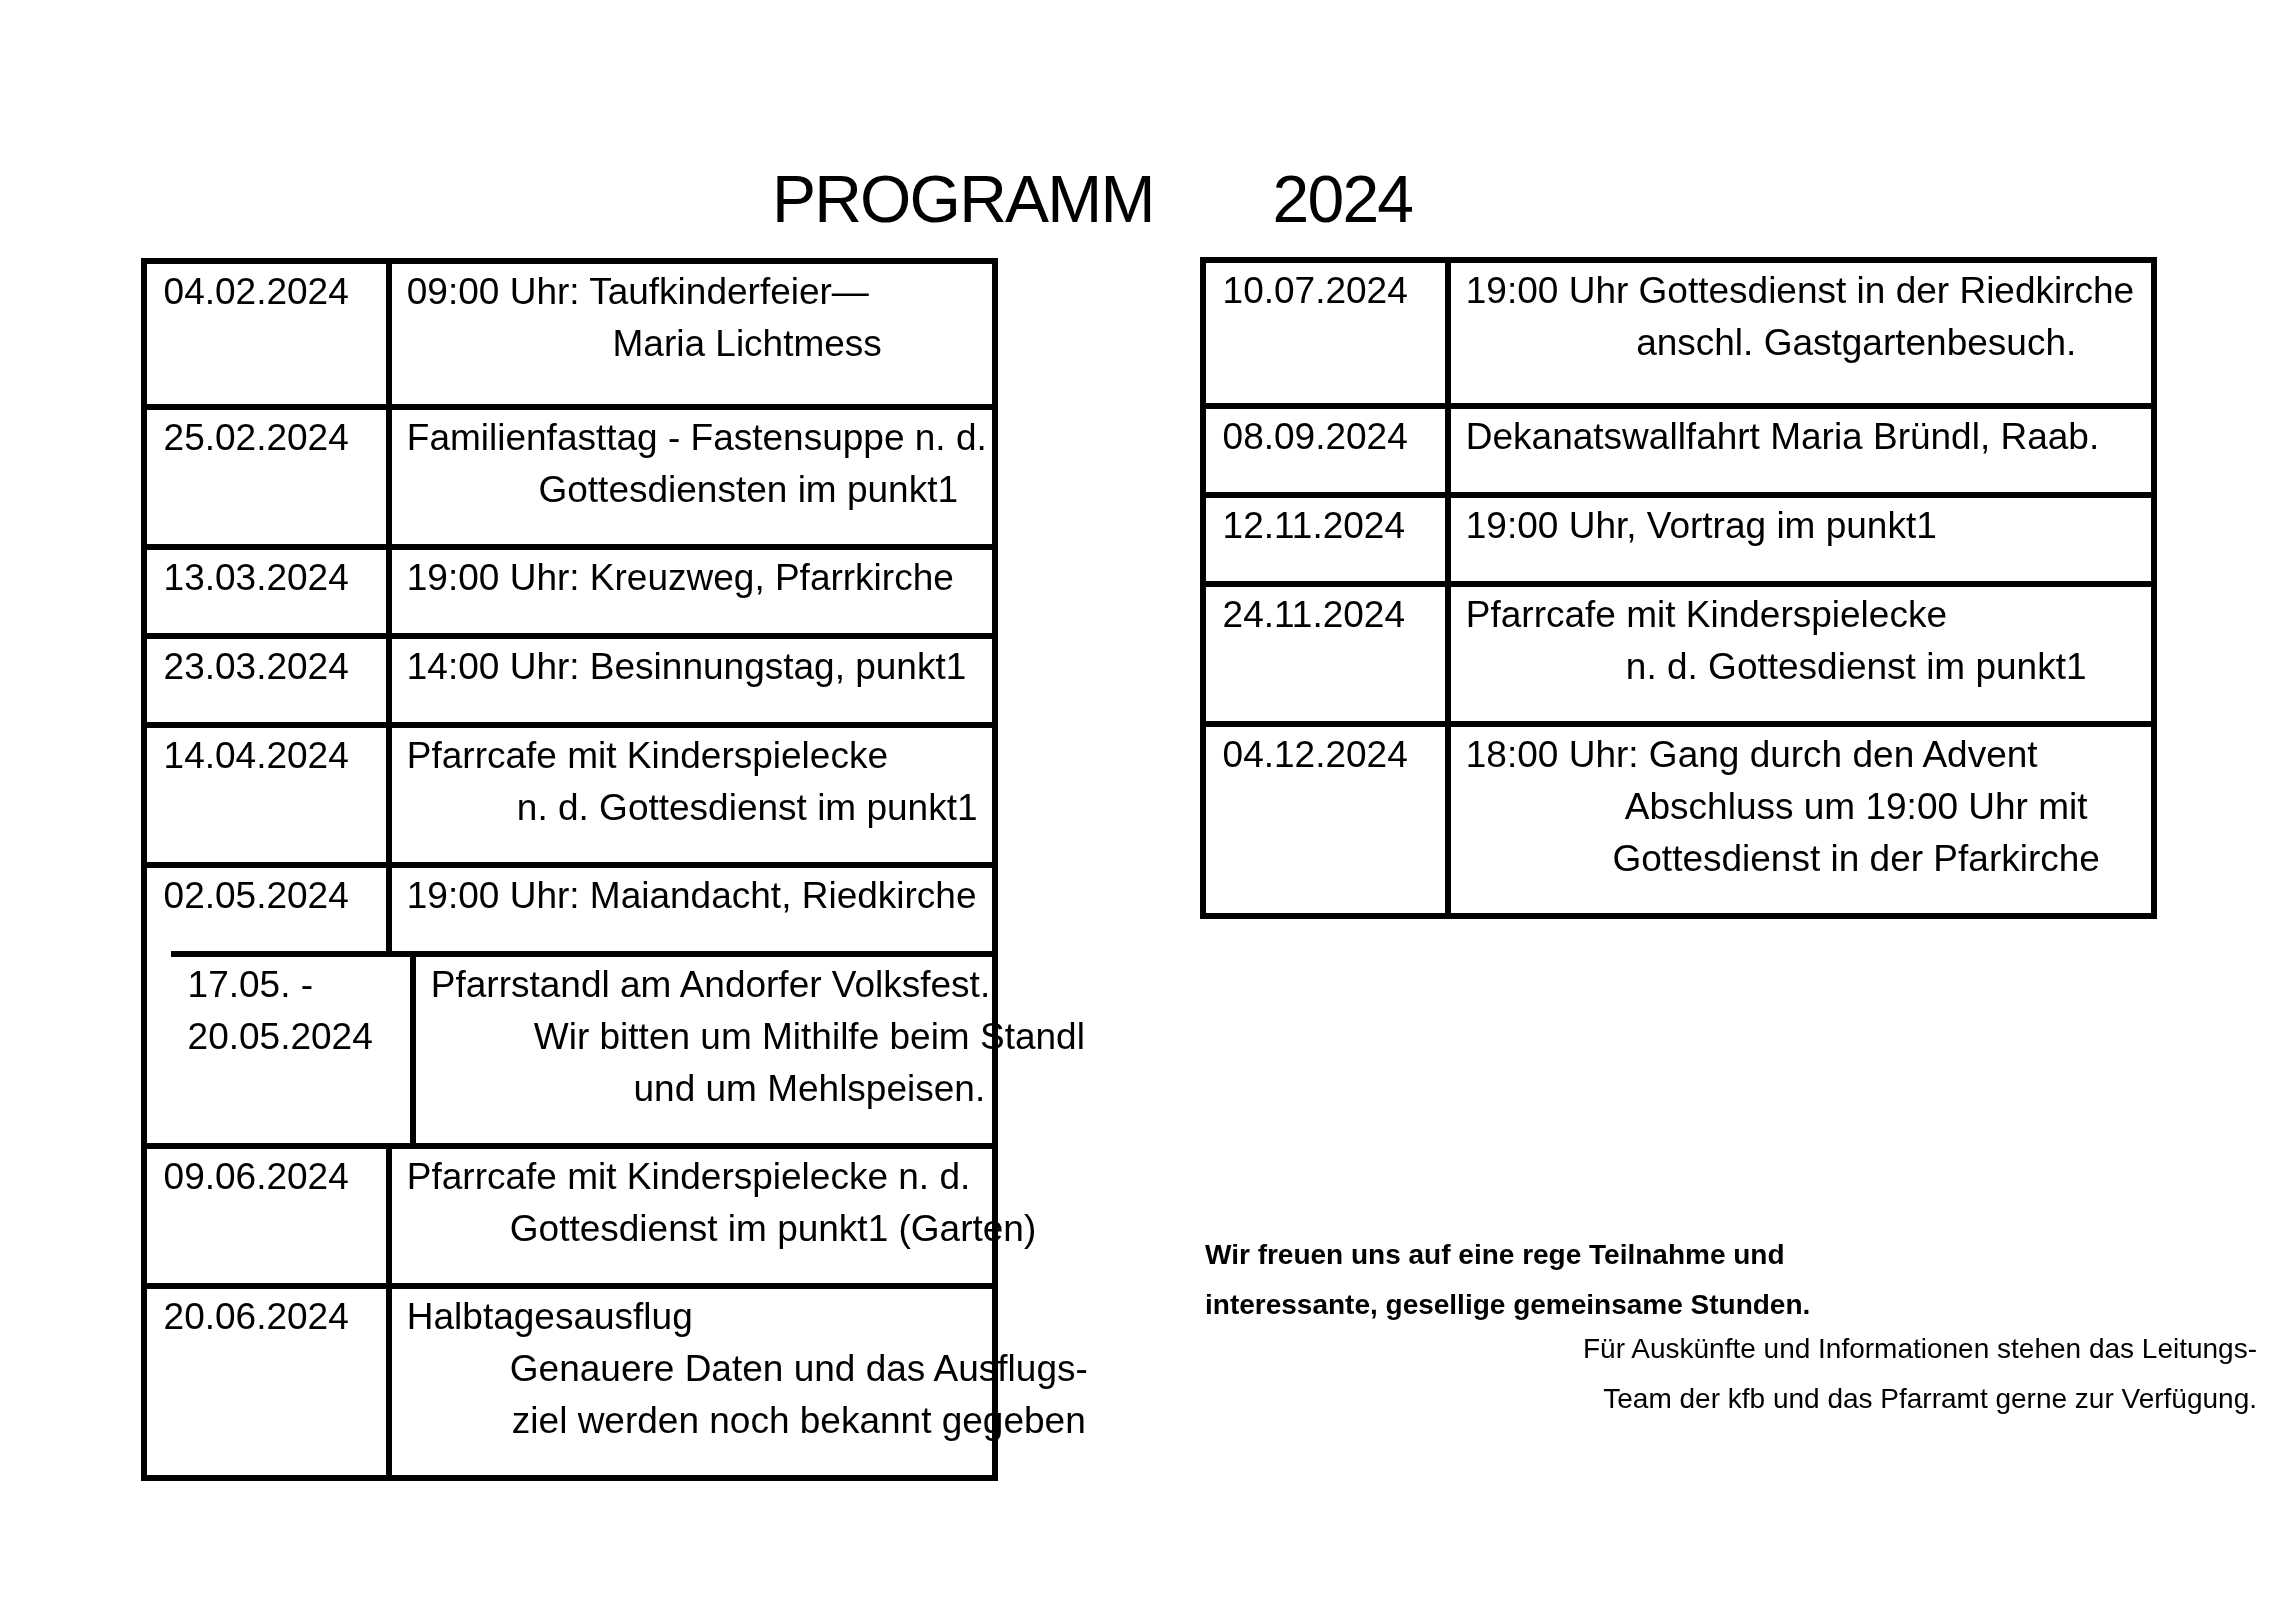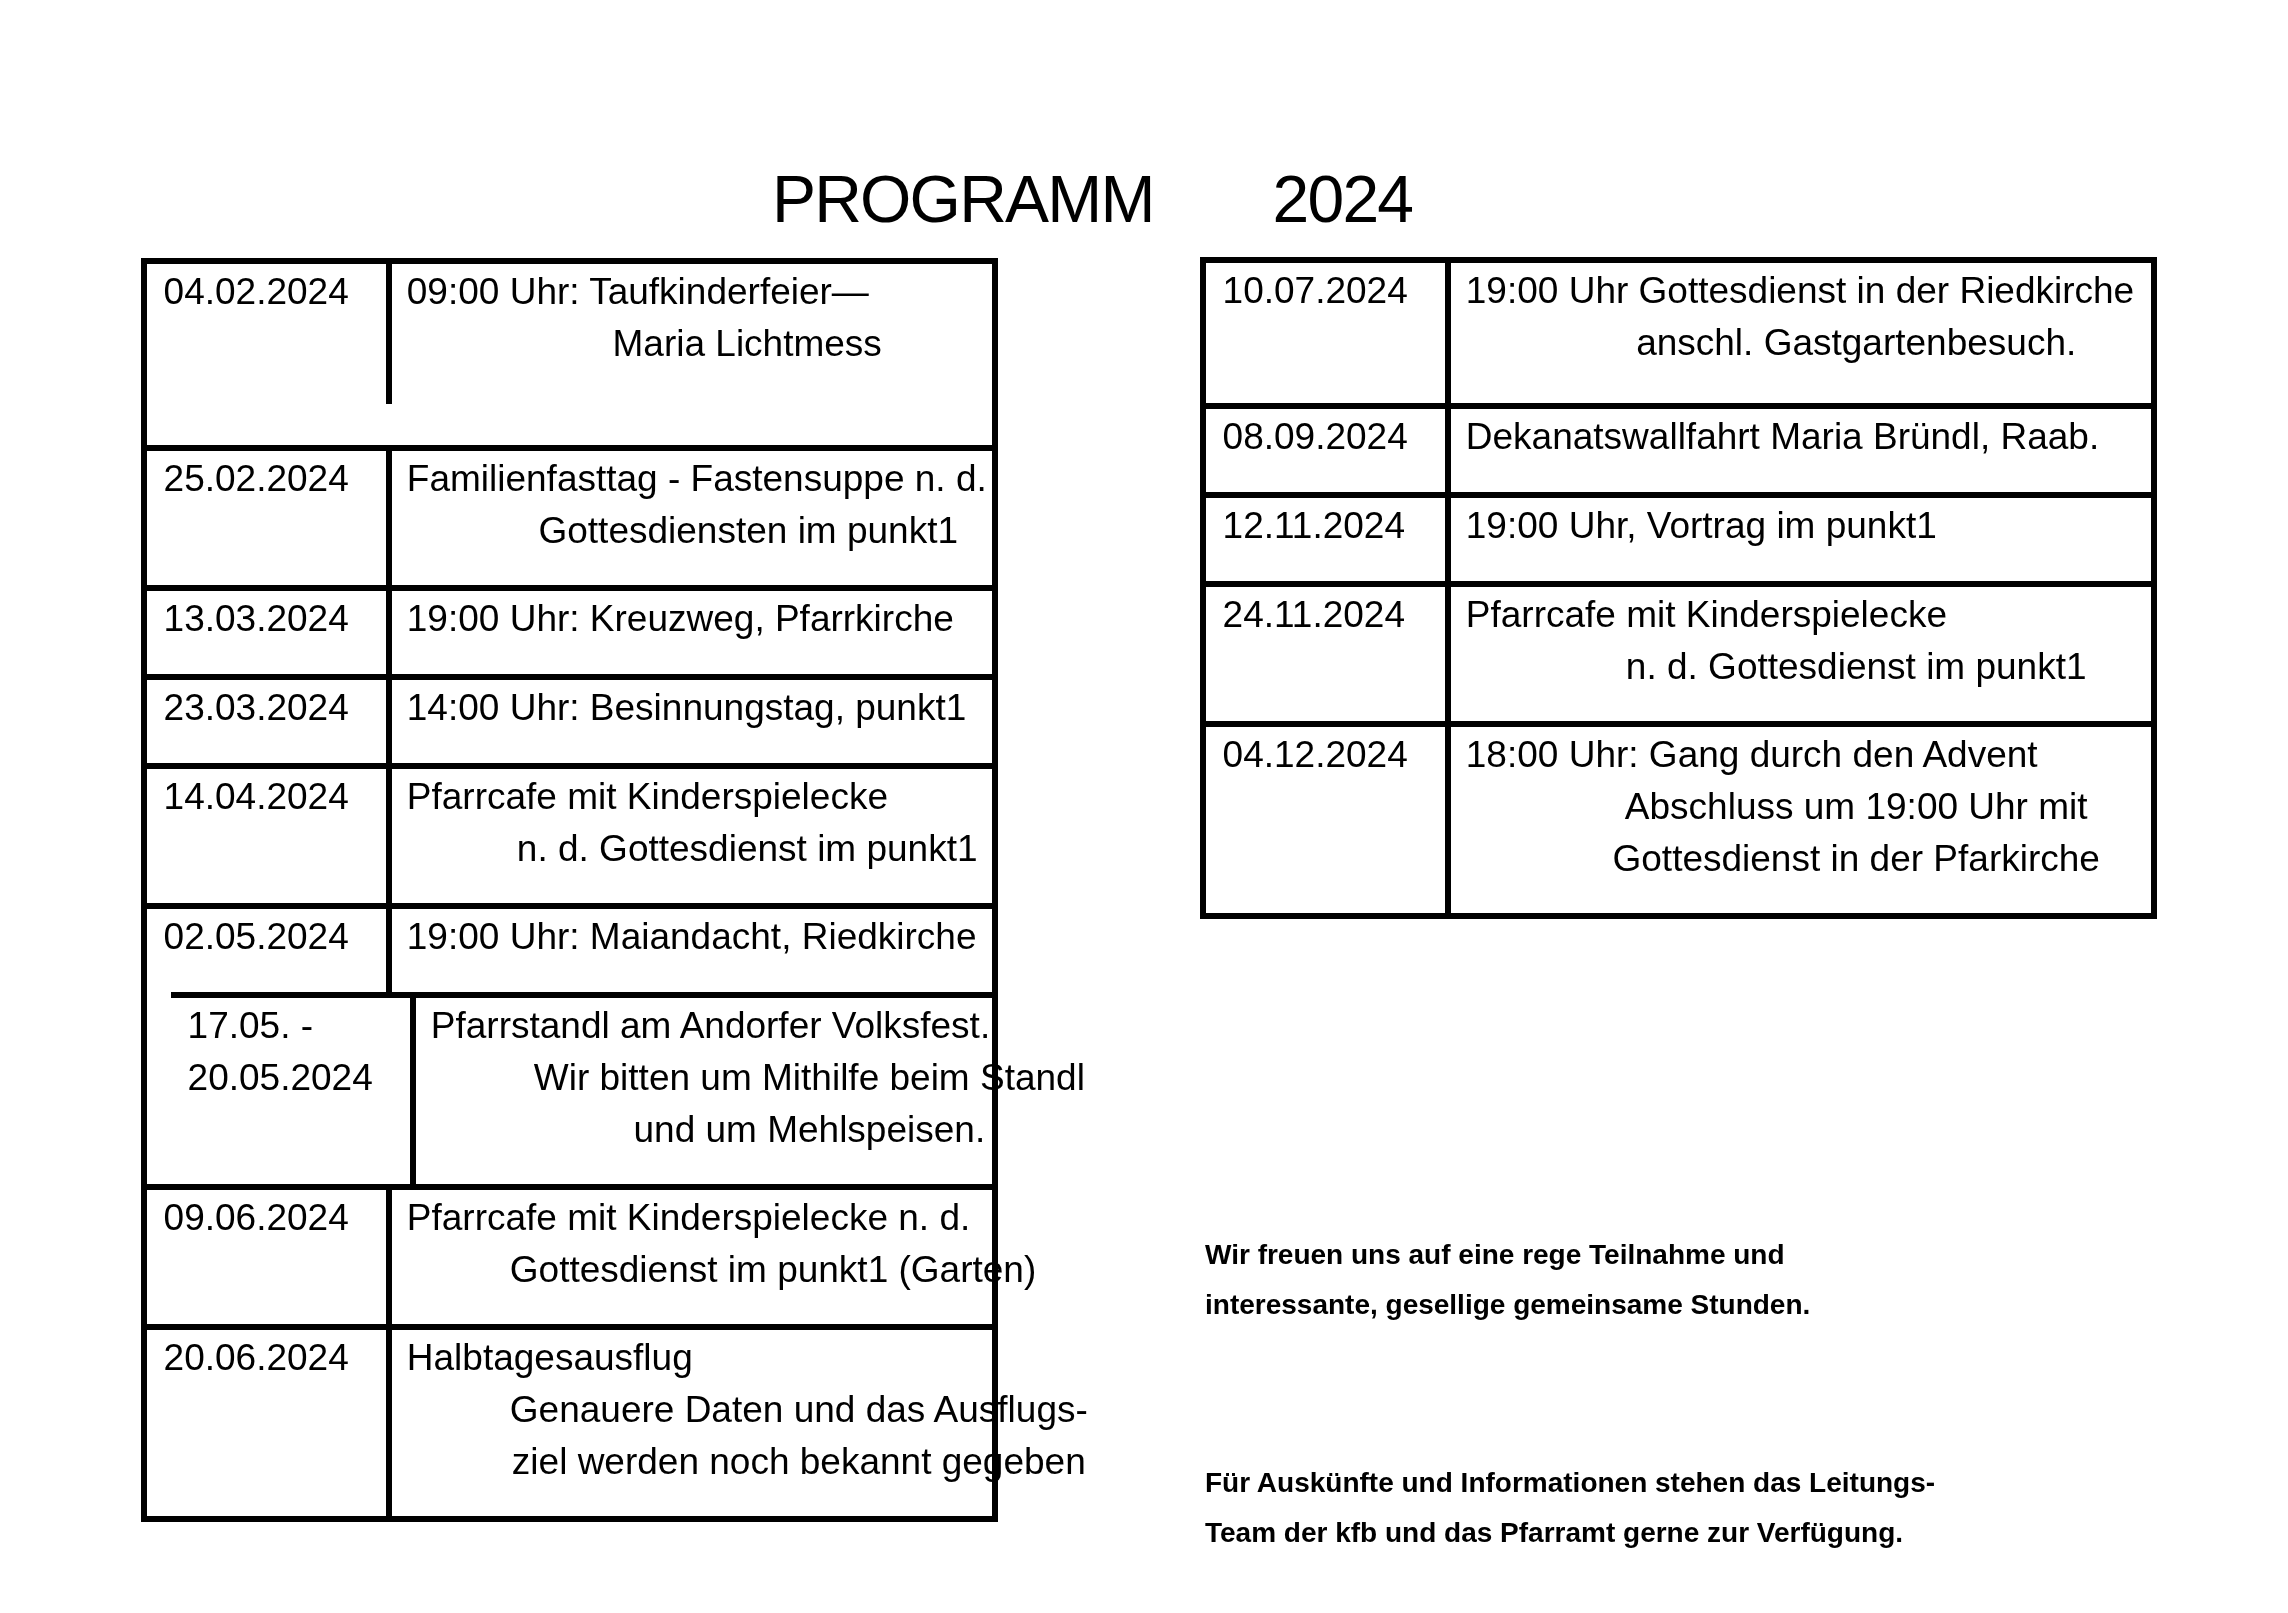--- a/index.html
+++ b/index.html
@@ -51,21 +51,21 @@
     padding: 1.8px 7.4px 0 14.8px;
   }
   .line {
     font-size: 37px;
     line-height: 52px;
     white-space: nowrap;
   }
   .event-cell .line.indent { padding-left: 103px; text-align: center; }
   .closing { position: absolute; left: 1205px; width: 1052px; }
   #closing-emphasis { top: 1230px; font-weight: bold; }
-  #closing-info     { top: 1458px; font-weight: bold; }
+  #closing-info     { top: 1324px; font-weight: normal; text-align: right; }
   .closing .para-line {
     font-size: 28px;
     line-height: 50px;
     white-space: nowrap;
   }
 </style>
 </head>
 <body>
 
 <div class="page">
@@ -78,21 +78,21 @@
   <div id="left-table" class="cal-table">
       <div class="cal-row" style="min-height: 140px;">
         <div class="date-cell">
           <div class="line">04.02.2024</div>
         </div>
         <div class="event-cell">
           <div class="line">09:00 Uhr: Taufkinderfeier—</div>
           <div class="line indent">Maria Lichtmess</div>
         </div>
       </div>
-      <div class="cal-row" style="min-height: 140px; margin-top: 41px;">
+      <div class="cal-row" style="min-height: 140px;">
         <div class="date-cell">
           <div class="line">25.02.2024</div>
         </div>
         <div class="event-cell">
           <div class="line">Familienfasttag - Fastensuppe n. d.</div>
           <div class="line indent">Gottesdiensten im punkt1</div>
         </div>
       </div>
       <div class="cal-row" style="min-height: 89px;">
         <div class="date-cell">

